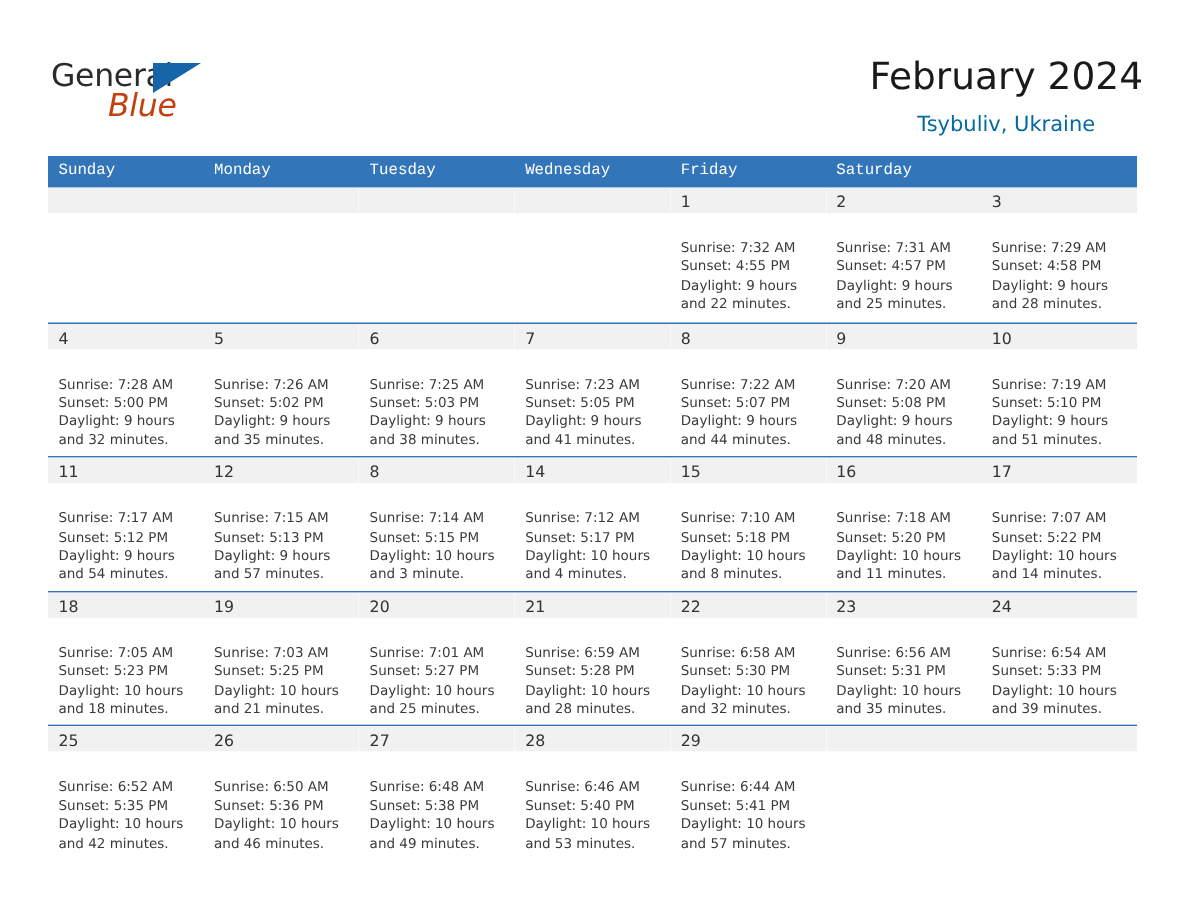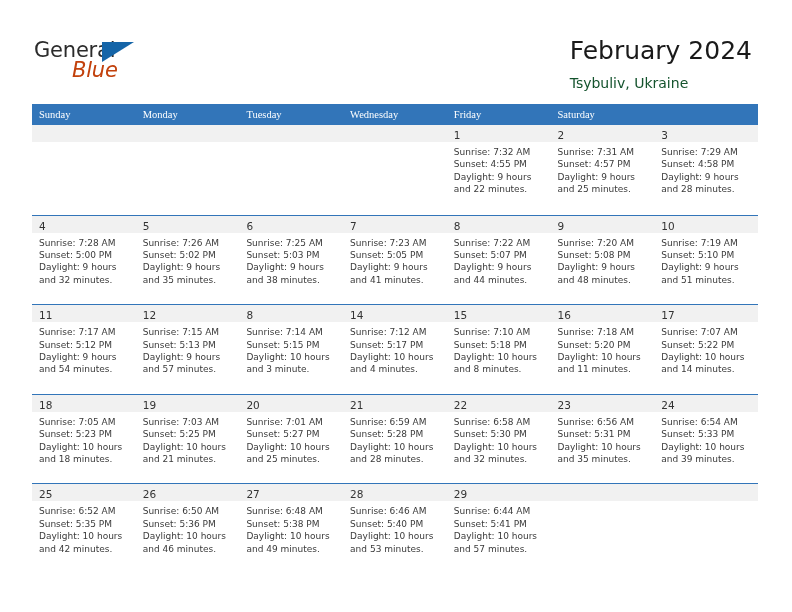--- a/index.html
+++ b/index.html
@@ -63,34 +63,34 @@
     left: 68px;
     top: 4px;
     width: 0;
     height: 0;
     border-left: 32px solid #1565a8;
     border-bottom: 20px solid transparent;
   }
 
   .title-block {
     position: absolute;
-    right: 40px;
+    right: 30px;
     top: 36px;
-    text-align: left;
+    text-align: center;
   }
   .cal-title {
     font-size: 25px;
     color: #1a1a1a;
     font-family: "DejaVu Sans", sans-serif;
     line-height: 30px;
     white-space: nowrap;
   }
   .cal-subtitle {
     font-size: 14px;
-    color: #14532d;
+    color: #0369a1;
     font-family: "DejaVu Sans", sans-serif;
     line-height: 18px;
     margin-top: 8px;
     white-space: nowrap;
   }
 
   
   .calendar {
     position: absolute;
     left: 32px;
@@ -105,21 +105,21 @@
     background: #3275b9;
   }
   .dow-cell {
     width: 103.714px;
     height: 21px;
     box-sizing: border-box;
     padding-left: 7px;
     color: #ffffff;
     font-size: 10.5px;
     line-height: 21px;
-    font-family: Liberation Serif, serif;
+    font-family: Liberation Mono, monospace;
     white-space: nowrap;
     overflow: hidden;
   }
 
   .week-row {
     display: flex;
     width: 726px;
     height: 89.6px;
     border-top: 1px solid #3275b9;
     box-sizing: border-box;
@@ -146,21 +146,21 @@
     background: #f1f1f1;
   }
   .day-num {
     font-size: 10.5px;
     line-height: 17px;
     color: #333333;
     font-family: "DejaVu Sans", sans-serif;
   }
 
   .day-info {
-    padding: 4px 6px 0 7px;
+    padding: 18px 6px 0 7px;
     background: #ffffff;
     height: 71.6px;
     box-sizing: border-box;
   }
   .info-line {
     font-size: 9px;
     line-height: 12.4px;
     color: #3a3a3a;
     font-family: "DejaVu Sans", sans-serif;
     white-space: nowrap;

